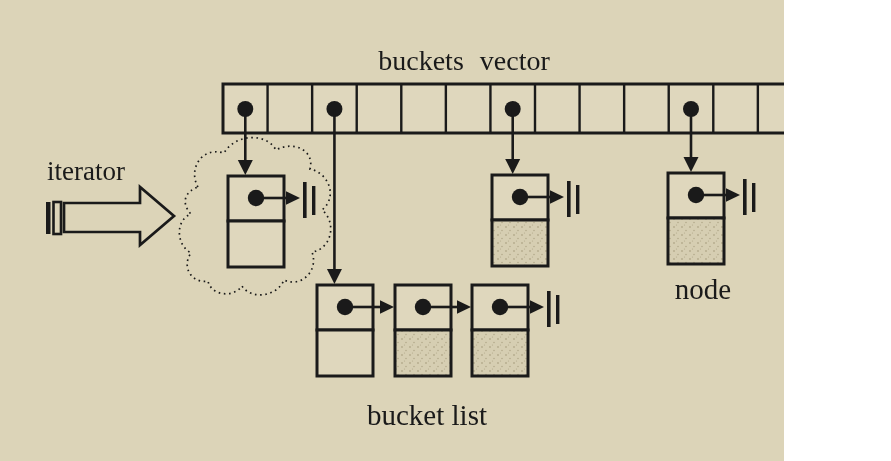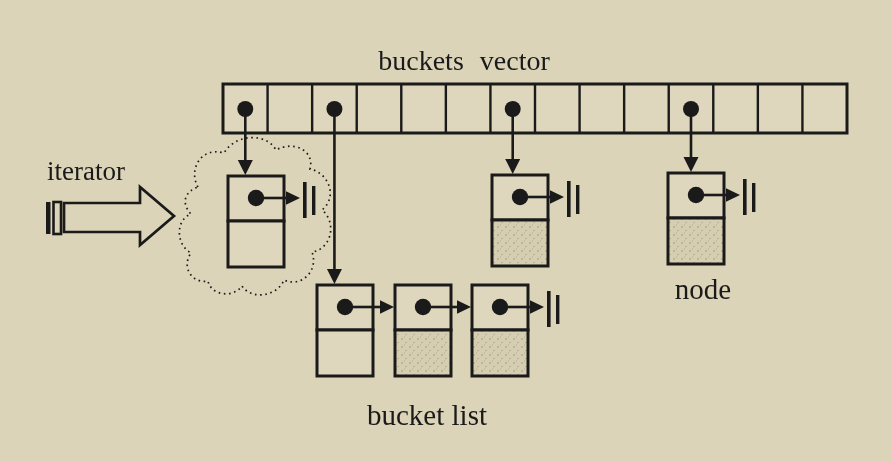--- a/index.html
+++ b/index.html
@@ -1,18 +1,18 @@
 <!DOCTYPE html>
 <html><head>
 <meta charset="utf-8">
 <style>
   html,body{margin:0;padding:0;}
   .figure{
     position:relative;
-    width:891px;height:461px;
+    width:784px;height:461px;
     overflow:hidden;
     font-family:"Liberation Serif","DejaVu Serif",serif;
   }
   svg{display:block;}
   text{
     font-family:"Liberation Serif","DejaVu Serif",serif;
     fill:#1a1a1a;
   }
   .lbl-title{font-size:28px;word-spacing:9px;}
   .lbl-iterator{font-size:27px;}

